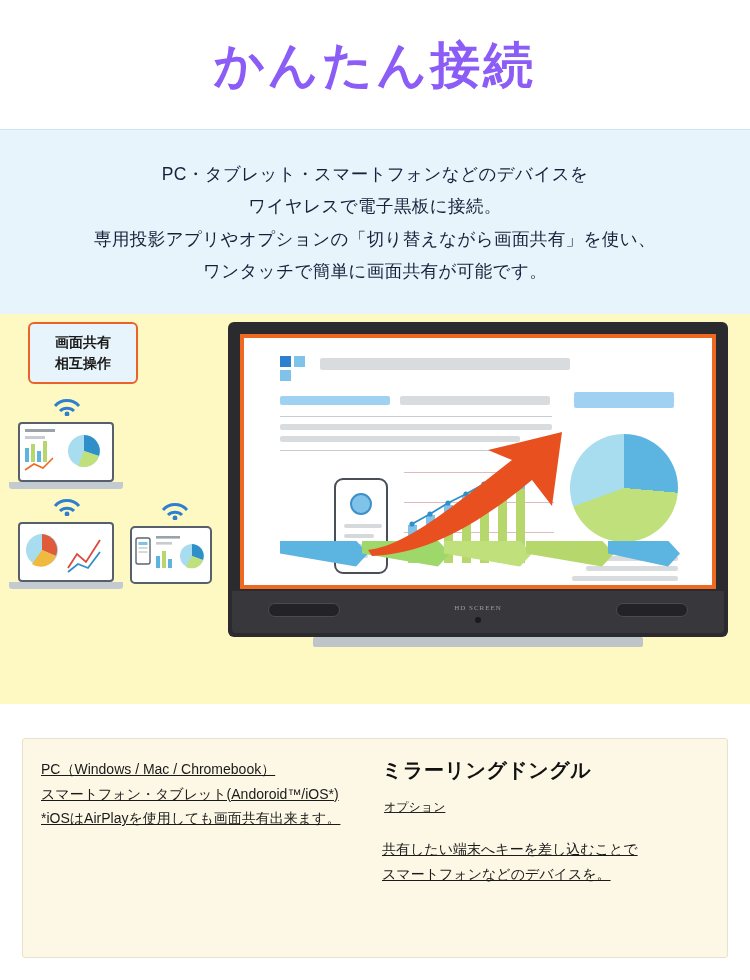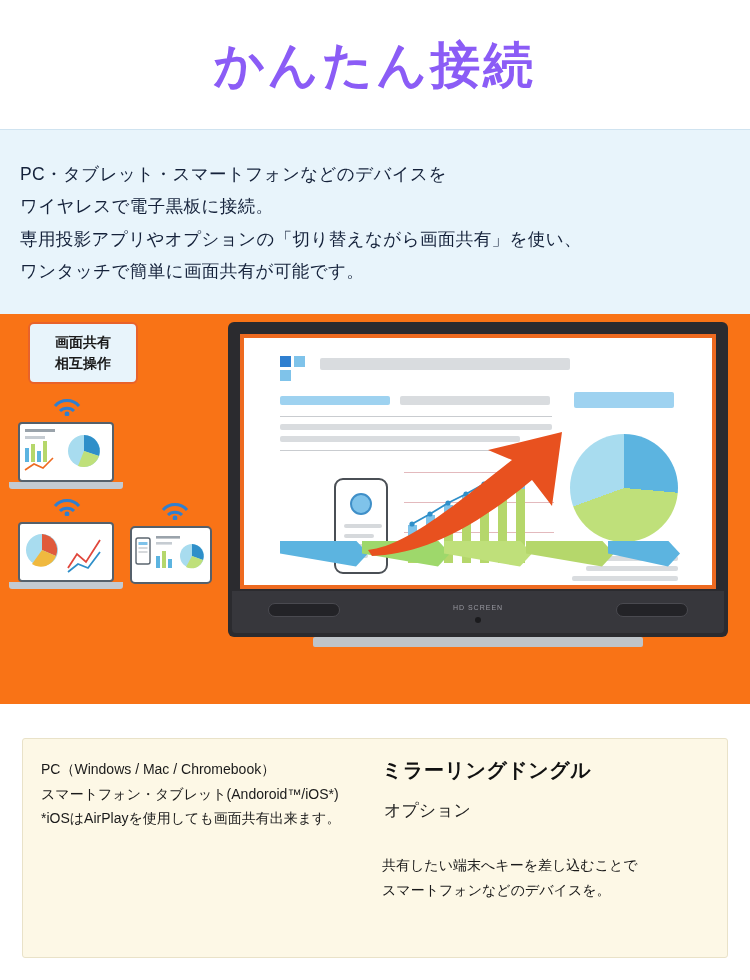--- a/index.html
+++ b/index.html
@@ -22,34 +22,35 @@
     font-size: 50px;
     font-weight: bold;
     letter-spacing: 3px;
     color: #8b5cf6;
   }
 
   
   .intro {
     background: #e8f4fb;
     padding: 28px 20px 26px 20px;
-    text-align: left;
+    text-align: center;
   }
   .intro p {
     font-size: 17.5px;
     line-height: 1.85;
     color: #14213a;
     letter-spacing: 0.4px;
   }
 
   
   .illus {
     position: relative;
-    background: #f97316;
+    background: #fef9c3;
     height: 390px;
+    font-family: Liberation Serif, serif;
   }
 
   
   .callout {
     position: absolute;
     left: 28px; top: 8px;
     width: 110px;
     border: 2px solid #e8622a;
     border-radius: 6px;
     background: #e8f4fb;
@@ -216,29 +217,31 @@
   }
   .subbar {
     background: #f0efe6;
     border: 1px solid #dedbcb;
     font-size: 14px;
     padding: 5px 8px;
     margin-bottom: 10px;
     color: #222;
   }
   .subplain {
-    font-size: 17px;
+    font-size: 12px;
     padding: 5px 2px;
-    margin-bottom: 26px;
+    margin-bottom: 16px;
     color: #222;
+    text-decoration: underline;
   }
   .card p {
     font-size: 14px;
     line-height: 1.75;
     color: #1a1a1a;
+    text-decoration: underline;
   }
   .card p.small { font-size: 14px; }
 
   .divider-top { position: absolute; left: 0; top: 129px; width: 750px; height: 1px; background: #cfe3f0; }
 </style>
 </head>
 <body>
 
 <div class="page">
 

